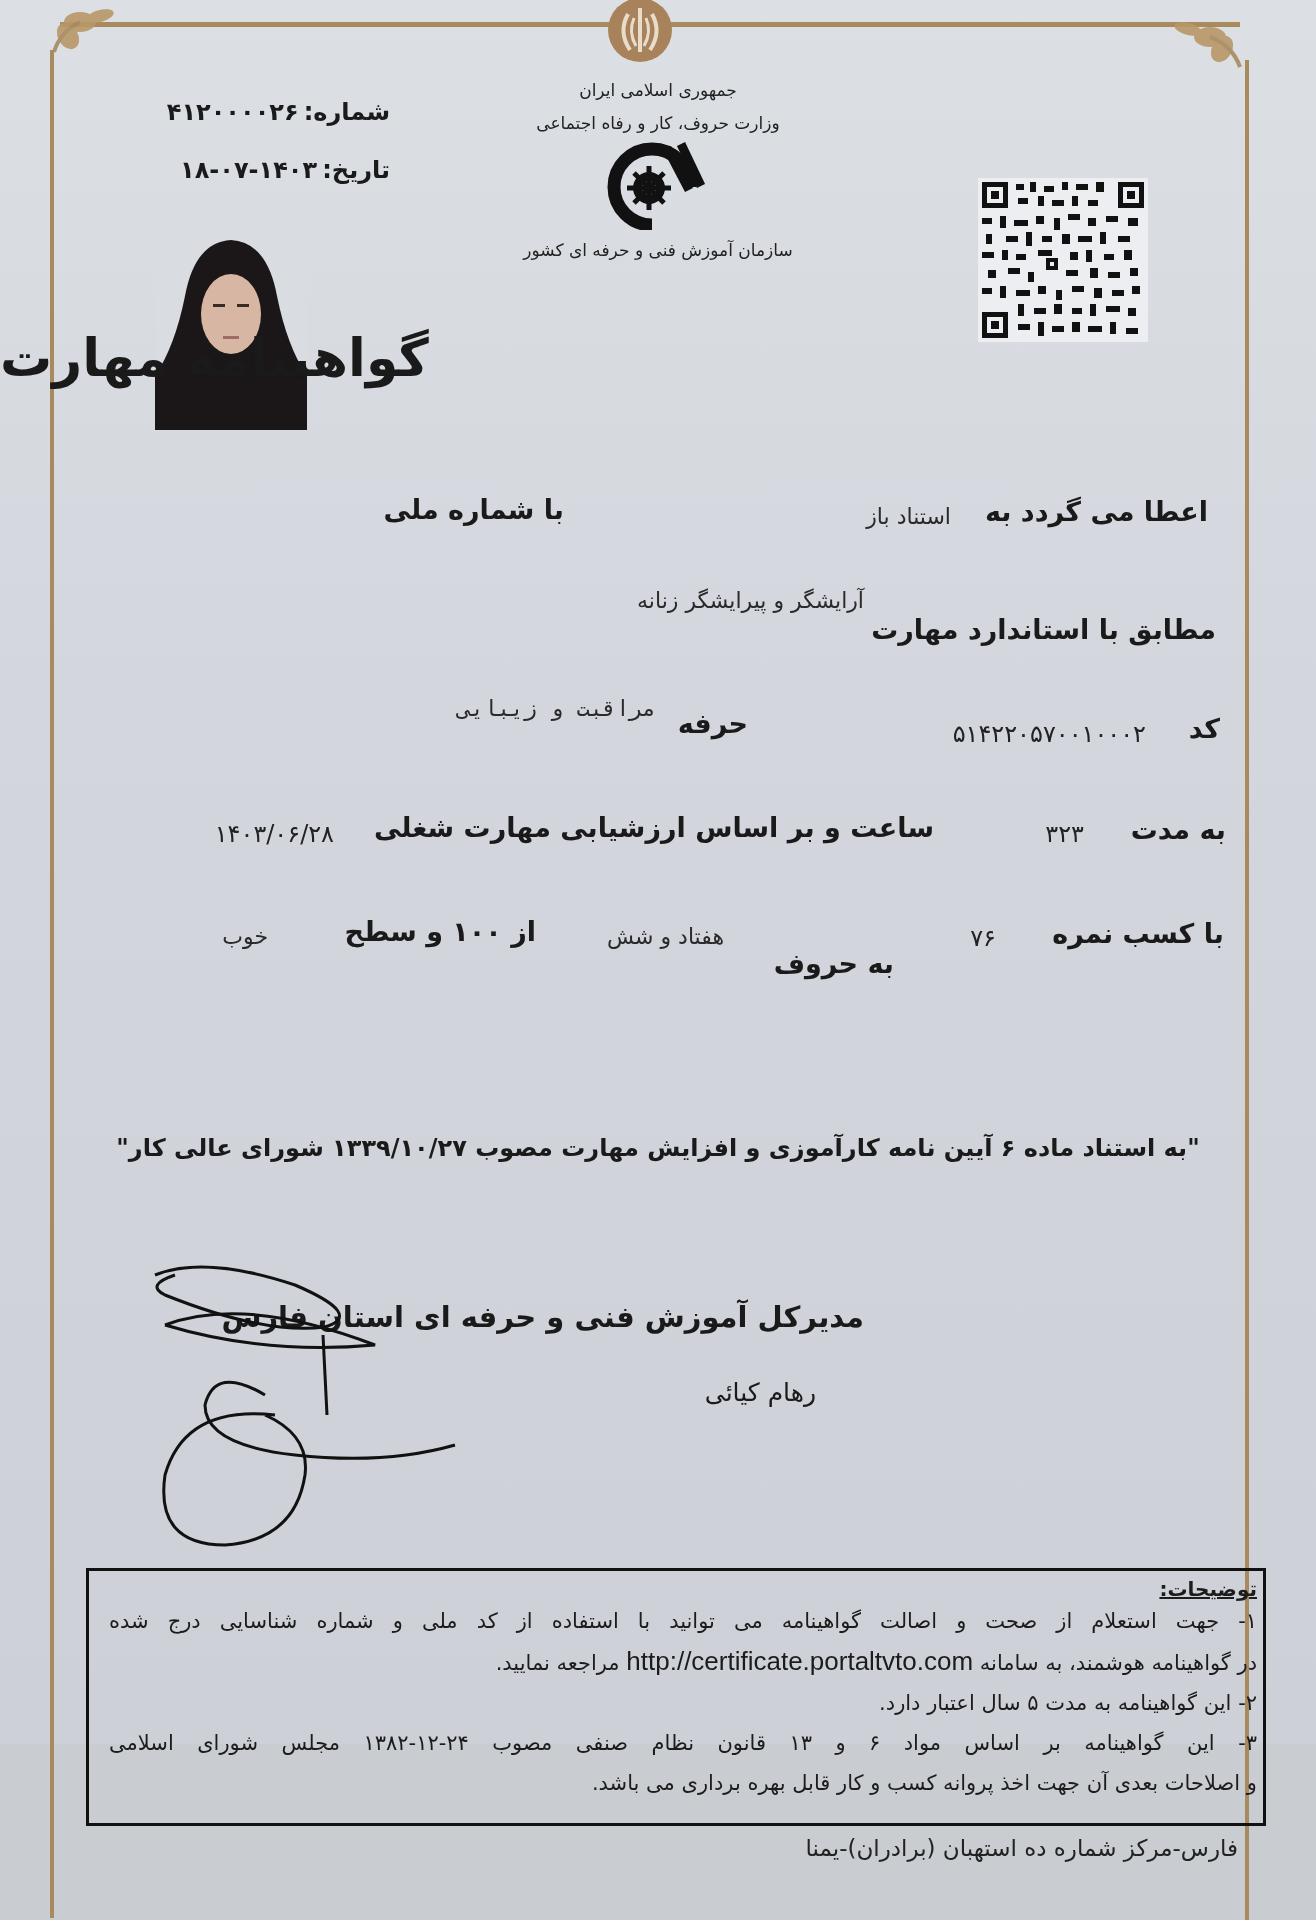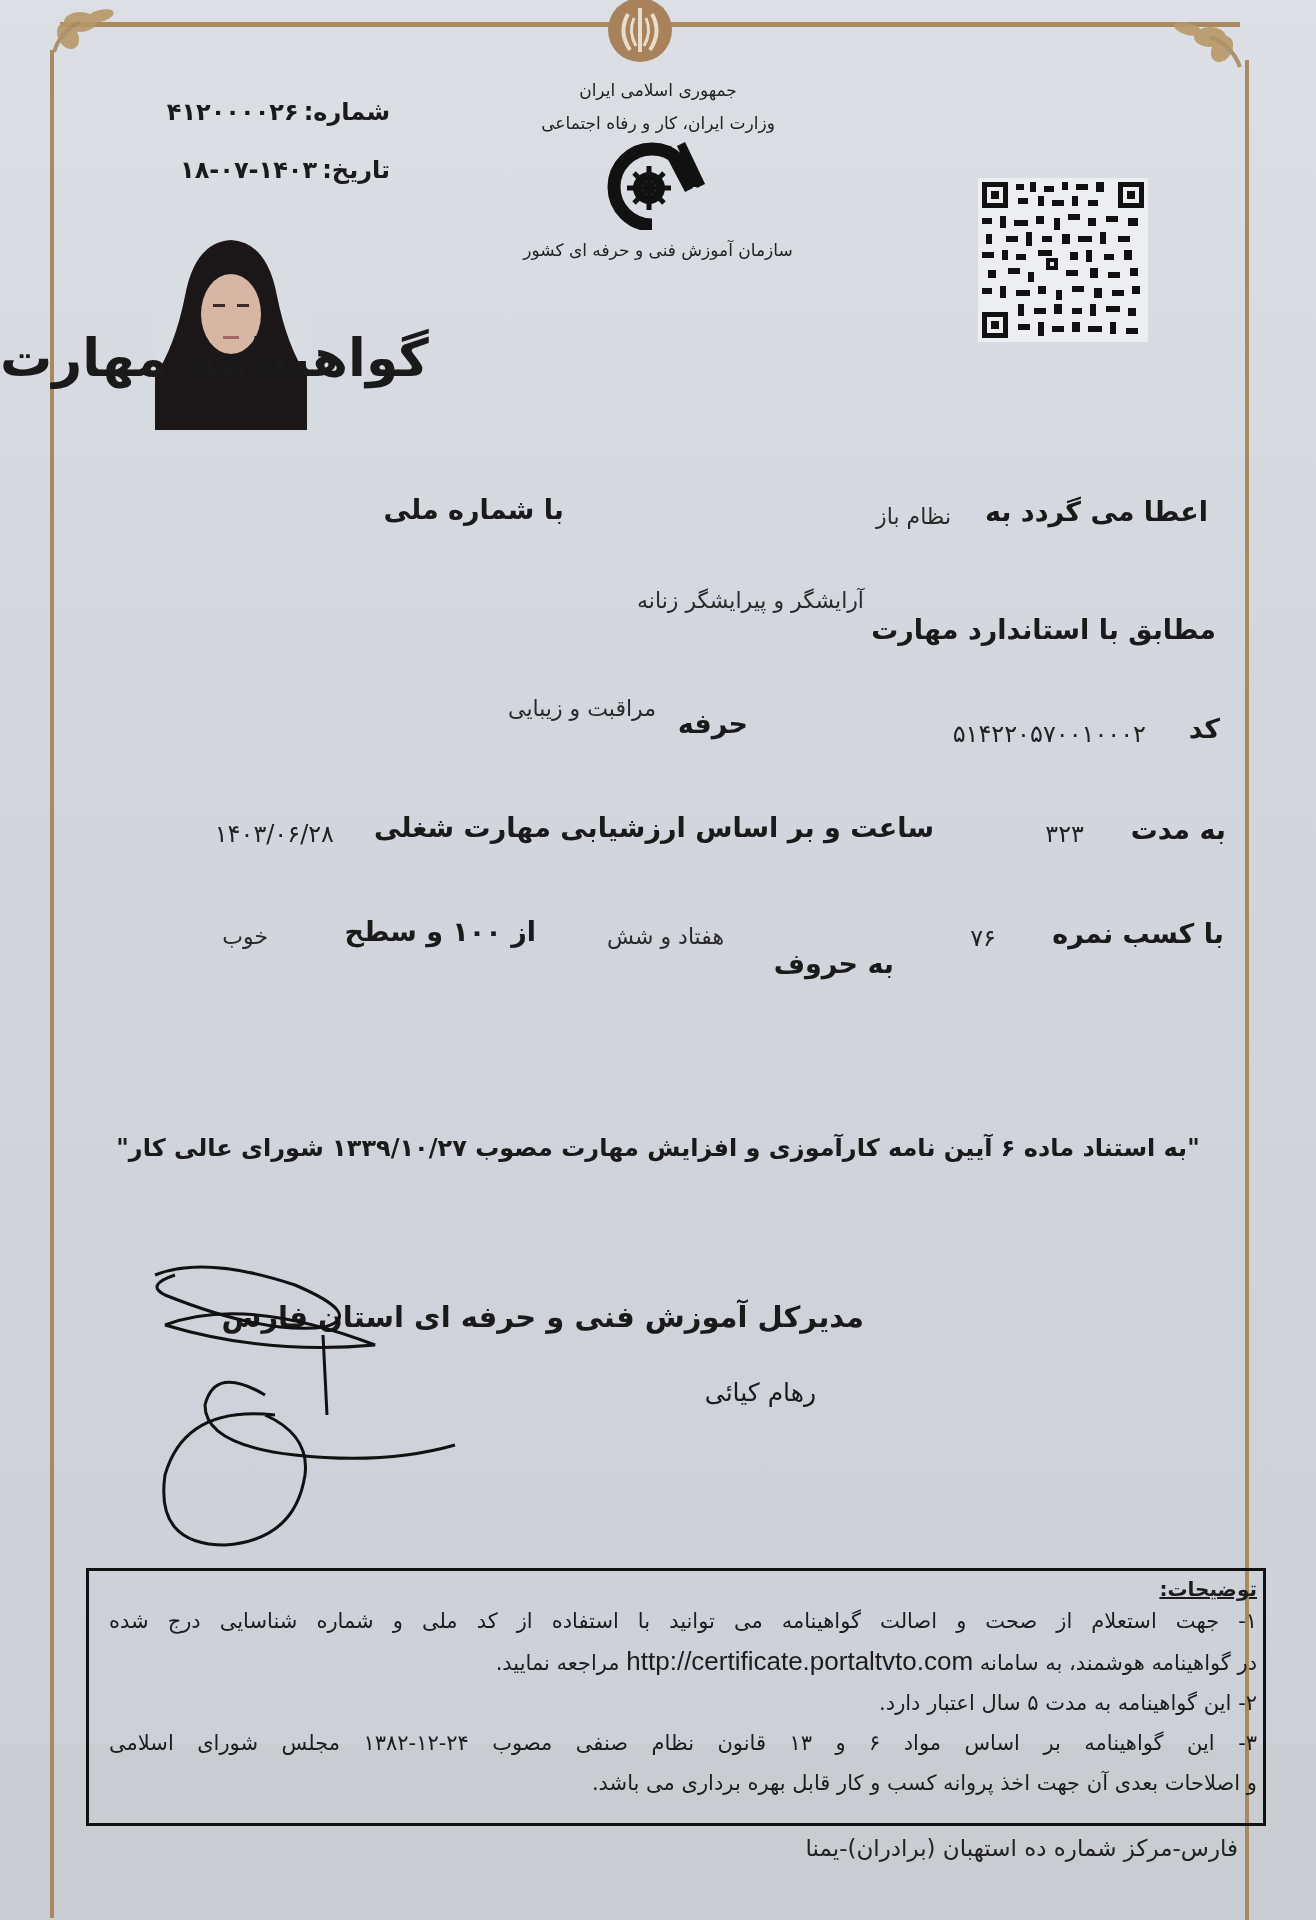--- a/index.html
+++ b/index.html
@@ -85,21 +85,21 @@
   <svg class="emblem" viewBox="0 0 80 70">
     <circle cx="40" cy="30" r="32" fill="#a8825a"></circle>
     <path d="M28 14 Q18 32 30 50" stroke="#e8dccb" stroke-width="4" fill="none"></path>
     <path d="M52 14 Q62 32 50 50" stroke="#e8dccb" stroke-width="4" fill="none"></path>
     <path d="M34 18 Q28 32 36 46" stroke="#e8dccb" stroke-width="3" fill="none"></path>
     <path d="M46 18 Q52 32 44 46" stroke="#e8dccb" stroke-width="3" fill="none"></path>
     <rect x="38" y="8" width="4" height="44" fill="#e8dccb"></rect>
   </svg>
 
   <div class="abs header-line" style="top:80px;">جمهوری اسلامی ایران</div>
-  <div class="abs header-line" style="top:113px;">وزارت ایران، کار و رفاه اجتماعی</div>
+  <div class="abs header-line" style="top:113px;">وزارت حروف، کار و رفاه اجتماعی</div>
 
   <svg class="logo" viewBox="0 0 110 90">
     <path d="M55 85 A38 38 0 1 1 93 47" stroke="#111" stroke-width="13" fill="none"></path>
     <path d="M70 8 L92 50" stroke="#111" stroke-width="9"></path>
     <path d="M84 4 L104 46" stroke="#111" stroke-width="9"></path>
     <circle cx="52" cy="48" r="16" fill="#111"></circle>
     <circle cx="52" cy="48" r="7" fill="#d6d9de"></circle>
     <g stroke="#111" stroke-width="5">
       <line x1="52" y1="26" x2="52" y2="70"></line>
       <line x1="30" y1="48" x2="74" y2="48"></line>
@@ -210,31 +210,31 @@
           <rect x="110" y="148" width="14" height="6"></rect>
           <rect x="132" y="144" width="6" height="12"></rect>
           <rect x="148" y="150" width="12" height="6"></rect>
       </g>
     </svg>
   </div>
 
   <div class="abs title">گواهینامه مهارت</div>
 
   <div class="abs lbl" style="right:108px; top:496px;">اعطا می گردد به</div>
-  <div class="abs val" style="right:365px; top:504px;">نظام باز</div>
+  <div class="abs val" style="right:365px; top:504px;">استناد باز</div>
   <div class="abs lbl" style="right:752px; top:494px;">با شماره ملی</div>
   <div class="abs val" style="right:900px; top:504px;"></div>
 
   <div class="abs lbl" style="right:100px; top:614px;">مطابق با استاندارد مهارت</div>
   <div class="abs val" style="right:452px; top:588px;">آرایشگر و پیرایشگر زنانه</div>
 
   <div class="abs lbl" style="right:96px; top:713px;">کد</div>
   <div class="abs num" style="right:170px; top:720px;">۵۱۴۲۲۰۵۷۰۰۱۰۰۰۲</div>
   <div class="abs lbl" style="right:568px; top:708px;">حرفه</div>
-  <div class="abs val" style="right:660px; top:696px;">مراقبت و زیبایی</div>
+  <div class="abs val" style="right:660px; top:696px;font-family:Liberation Mono, monospace;">مراقبت و زیبایی</div>
 
   <div class="abs lbl" style="right:90px; top:814px;">به مدت</div>
   <div class="abs num" style="right:232px; top:820px;">۳۲۳</div>
   <div class="abs lbl" style="right:382px; top:812px;">ساعت و بر اساس ارزشیابی مهارت شغلی</div>
   <div class="abs num" style="right:982px; top:820px;">۱۴۰۳/۰۶/۲۸</div>
 
   <div class="abs lbl" style="right:92px; top:918px;">با کسب نمره</div>
   <div class="abs num" style="right:320px; top:924px;">۷۶</div>
   <div class="abs lbl" style="right:422px; top:916px;margin-top:32px;">به حروف</div>
   <div class="abs val" style="right:592px; top:924px;">هفتاد و شش</div>

